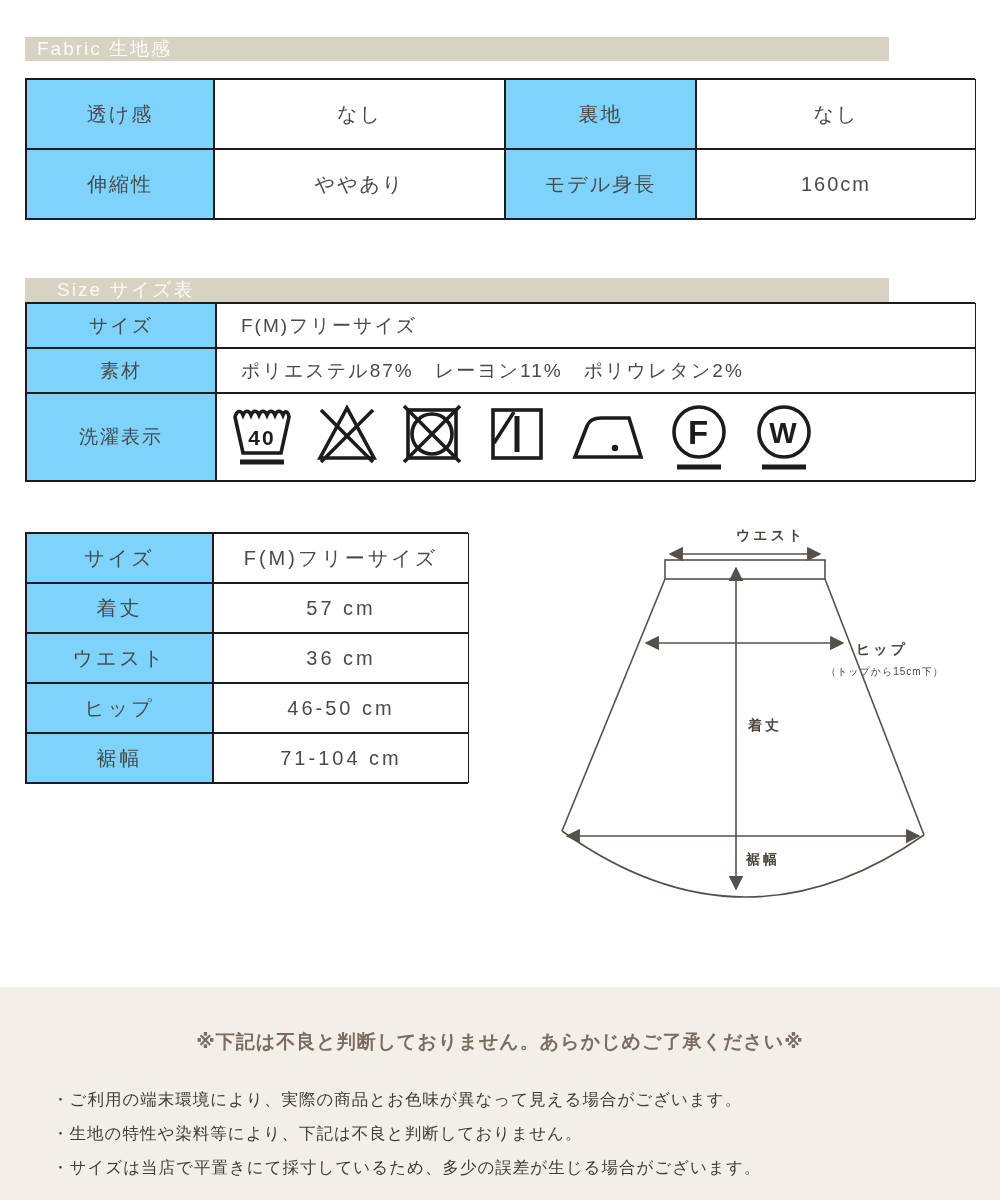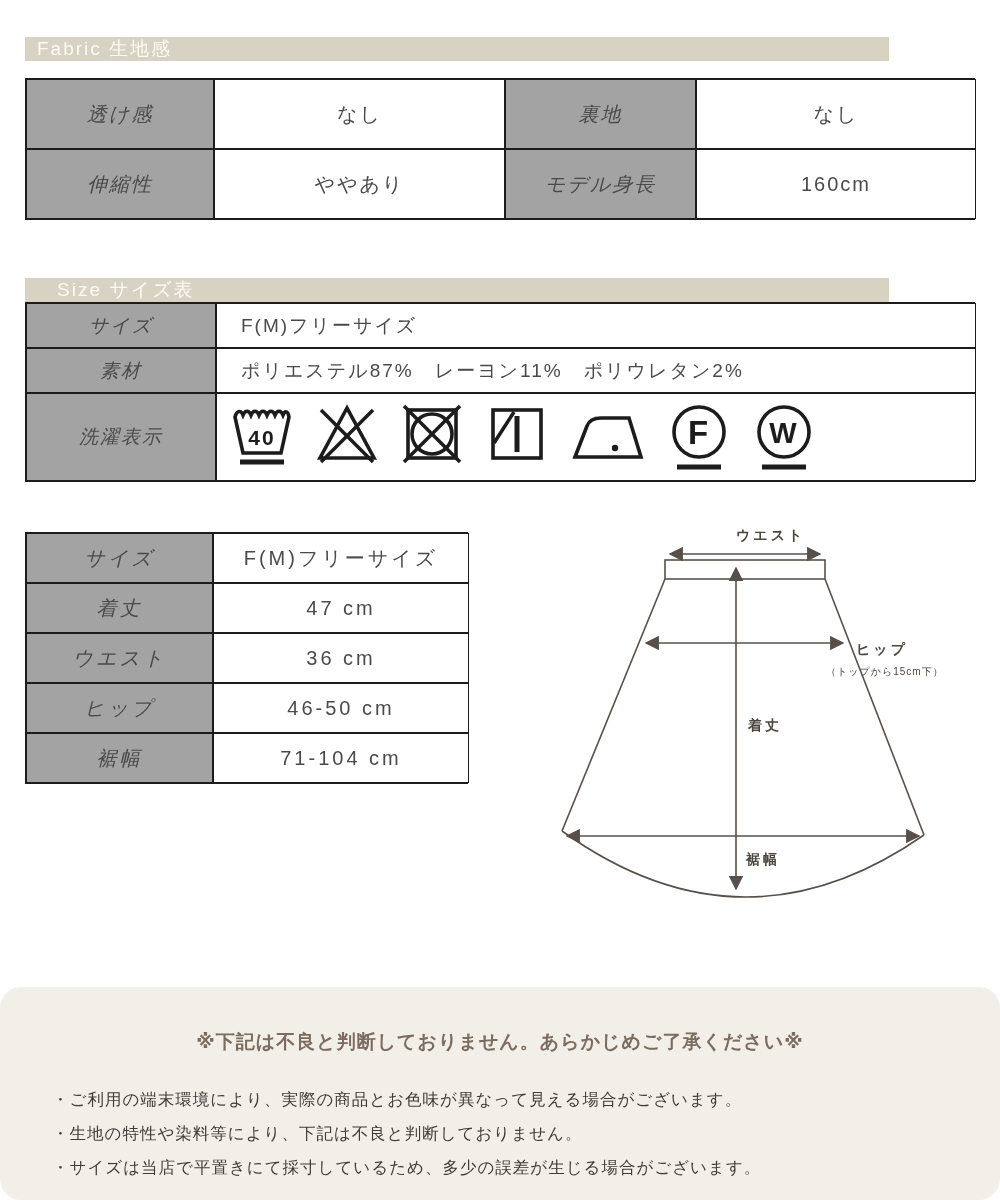--- a/index.html
+++ b/index.html
@@ -21,21 +21,21 @@
   .bar-fabric { top:37px; }
   .bar-size   { top:278px;padding-left:32px; }
 
   
   .tbl { position:absolute; display:grid; border:1px solid #1c1c1c; background:#1c1c1c; }
   .cell {
     border:1px solid #1c1c1c; background:#ffffff;
     display:flex; align-items:center; justify-content:center;
     font-size:20px; letter-spacing:2px; color:#4a4a4a;
   }
-  .cell.lbl { background:#a3a3a3;font-style:italic; }
+  .cell.lbl { background:#7dd3fc; }
   .cell.left { justify-content:flex-start; padding-left:24px; }
 
   .fabric-tbl { left:25px; top:78px; width:950px;
     grid-template-columns:188px 291px 191px 280px; grid-auto-rows:70px; }
 
   .sizeinfo-tbl { left:25px; top:302px; width:950px;
     grid-template-columns:190px 760px; grid-template-rows:45px 45px 88px; }
   .sizeinfo-tbl .cell { font-size:19px; }
 
   .measure-tbl { left:25px; top:532px; width:443px;
@@ -53,21 +53,20 @@
   .dlabel {
     position:absolute; font-weight:bold; font-size:14px; letter-spacing:3px; color:#4c463f;
     white-space:nowrap;
   }
   .dnote { position:absolute; font-size:10px; letter-spacing:1px; color:#4c463f; white-space:nowrap; }
 
   
   .notes {
     position:absolute; left:0; top:987px; width:1000px; height:213px;
     background:#f2efe8;
-    border-radius:21px;
   }
   .notes-heading {
     margin-top:42px; text-align:center;
     font-size:19px; font-weight:bold; letter-spacing:1px; color:#7c6b5f;
   }
   .notes-list { margin-top:34px; padding-left:52px; }
   .note-item {
     font-size:16.5px; letter-spacing:1px; color:#3e3c39; margin-bottom:12px;
     white-space:nowrap;
   }
@@ -143,21 +142,21 @@
           <line x1="9" y1="66" x2="53" y2="66" stroke="#1c1c1c" stroke-width="5"></line>
         </svg>
       </div>
     </div>
   </div>
 
   <div class="tbl measure-tbl">
     <div class="cell lbl">サイズ</div>
     <div class="cell">F(M)フリーサイズ</div>
     <div class="cell lbl">着丈</div>
-    <div class="cell">47 cm</div>
+    <div class="cell">57 cm</div>
     <div class="cell lbl">ウエスト</div>
     <div class="cell">36 cm</div>
     <div class="cell lbl">ヒップ</div>
     <div class="cell">46-50 cm</div>
     <div class="cell lbl">裾幅</div>
     <div class="cell">71-104 cm</div>
   </div>
 
   <div class="diagram">
     <svg width="440" height="400" viewBox="0 0 440 400">

